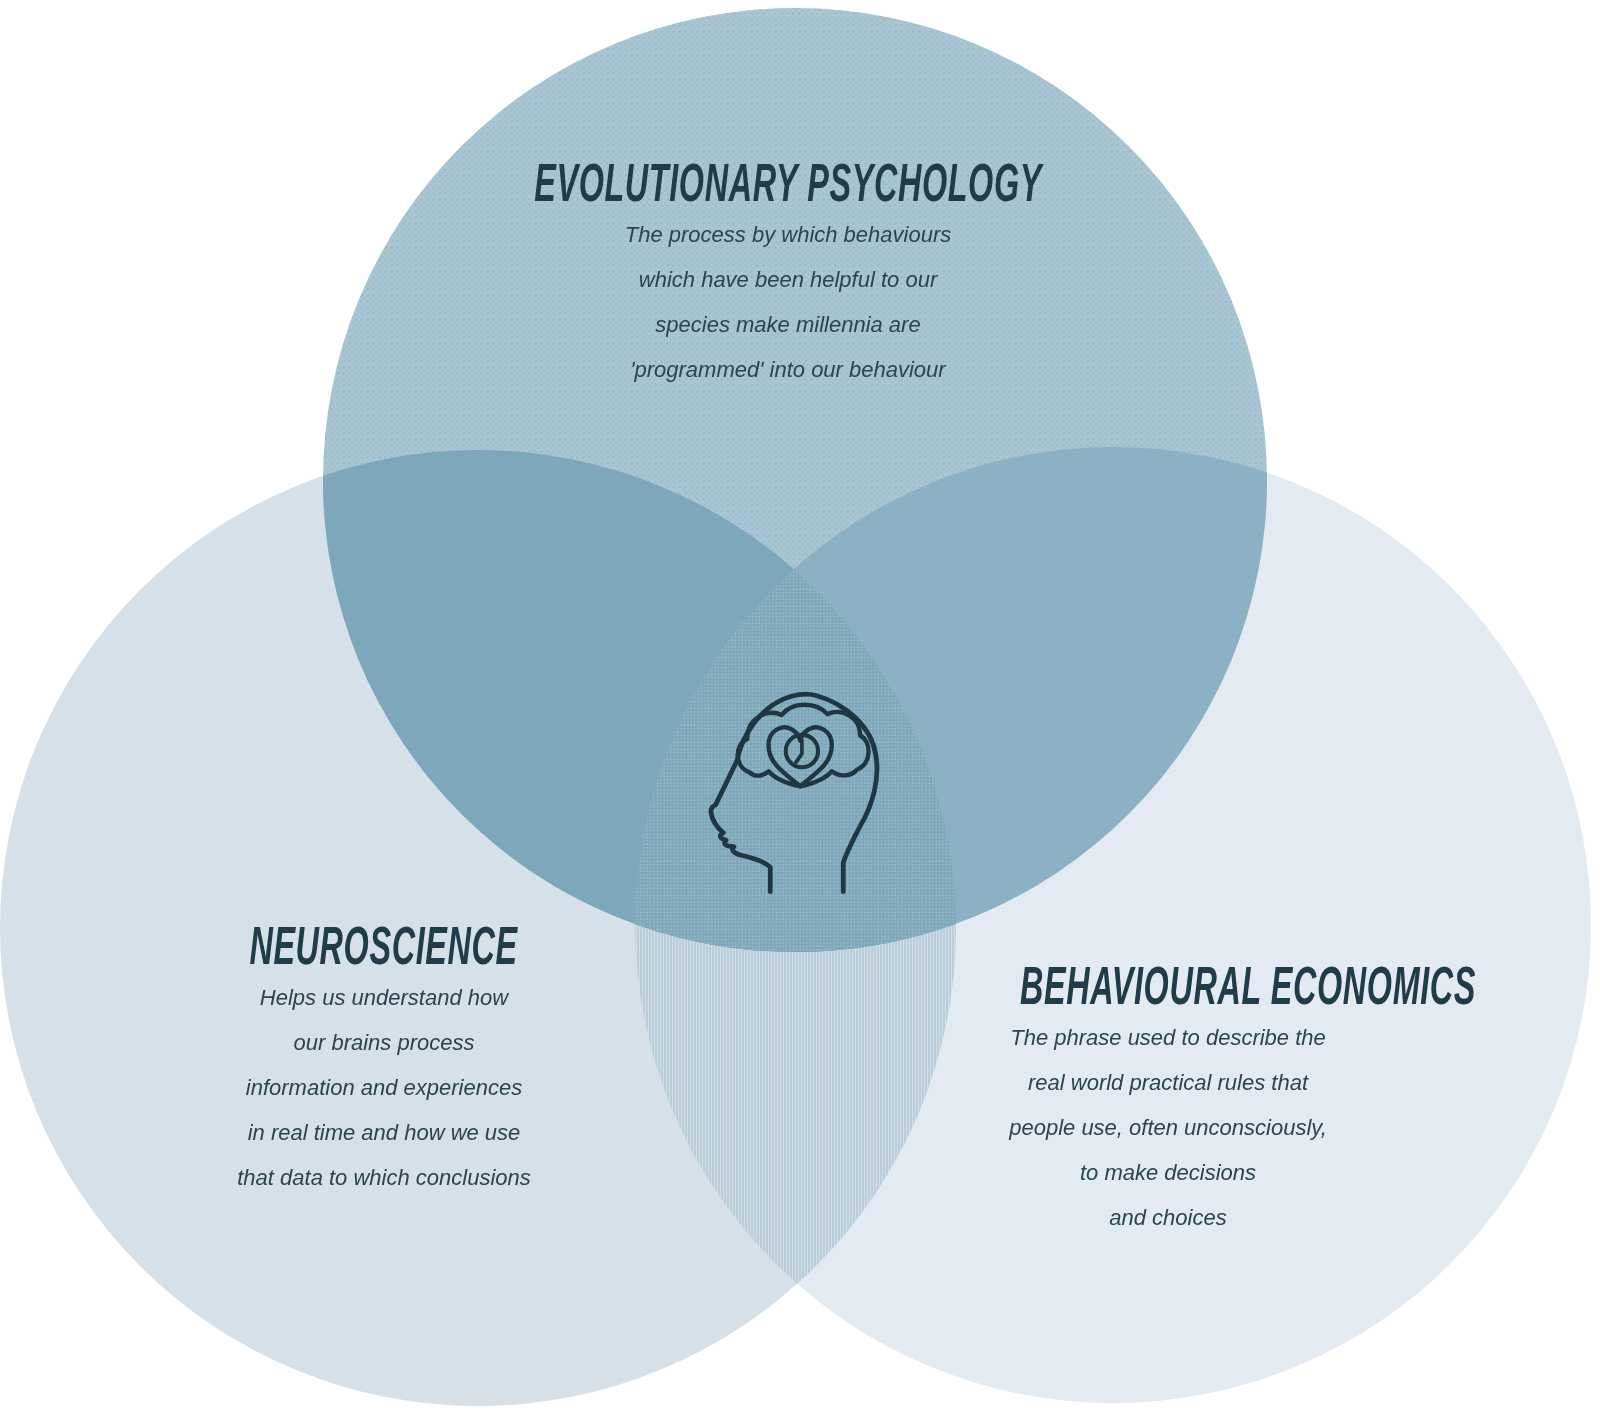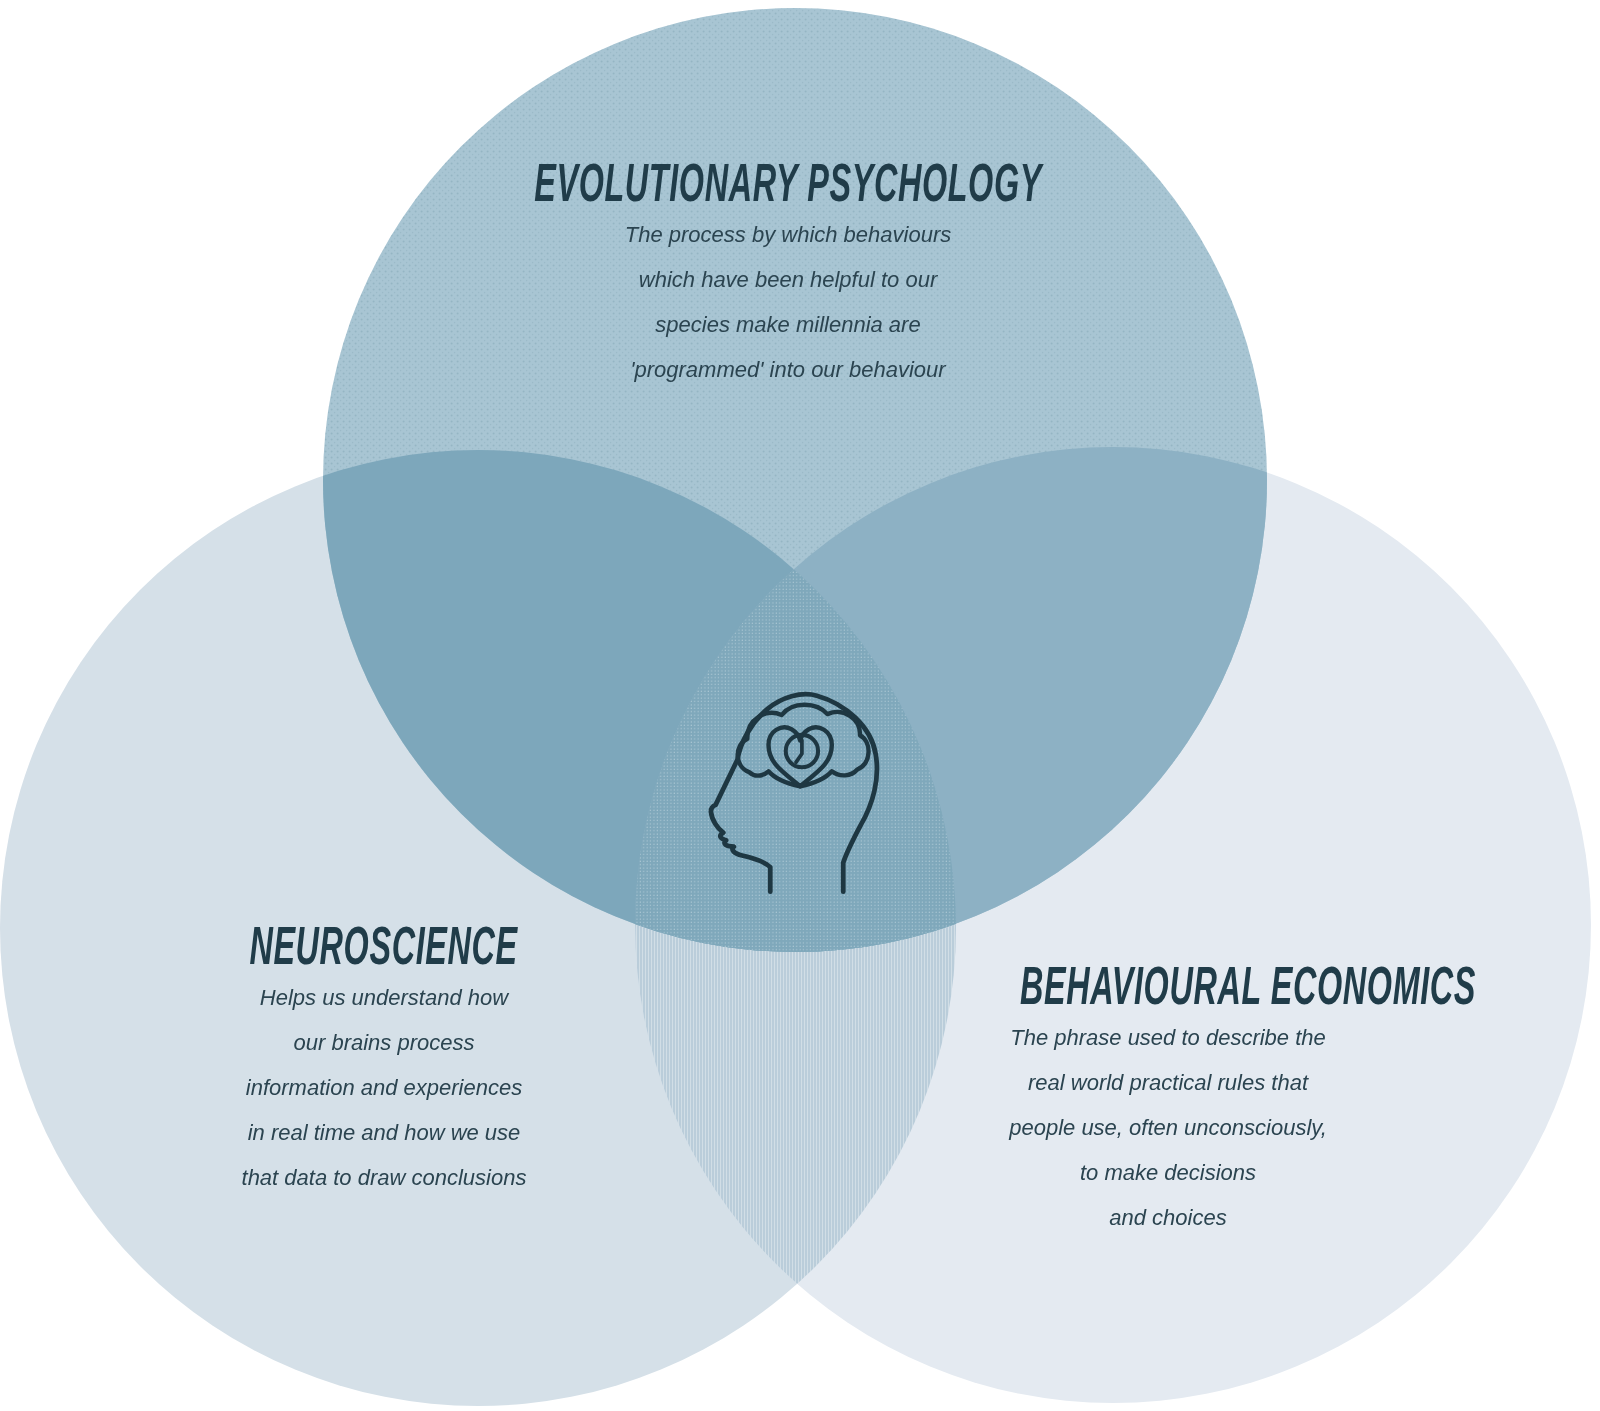--- a/index.html
+++ b/index.html
@@ -143,21 +143,21 @@
     </div>
   </div>
 
   <div class="block" id="block-left">
     <div class="circle-title">NEUROSCIENCE</div>
     <div class="lines">
       <div class="line">Helps us understand how</div>
       <div class="line">our brains process</div>
       <div class="line">information and experiences</div>
       <div class="line">in real time and how we use</div>
-      <div class="line">that data to draw conclusions</div>
+      <div class="line">that data to which conclusions</div>
     </div>
   </div>
 
   <div class="block" id="block-right">
     <div class="circle-title">BEHAVIOURAL ECONOMICS</div>
     <div class="lines">
       <div class="line">The phrase used to describe the</div>
       <div class="line">real world practical rules that</div>
       <div class="line">people use, often unconsciously,</div>
       <div class="line">to make decisions</div>

